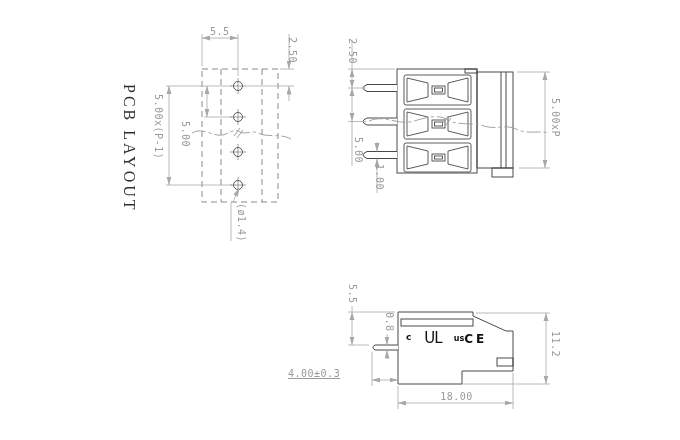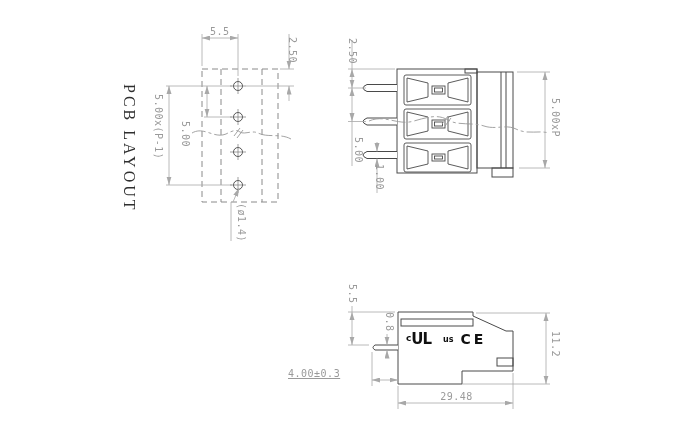--- a/index.html
+++ b/index.html
@@ -9,23 +9,23 @@
   .dim{position:absolute;font-size:10px;color:#9a9a9a;letter-spacing:.5px;white-space:nowrap;
        font-family:"DejaVu Sans Mono", monospace;}
   .rot{transform-origin:0 0;transform:rotate(90deg);}
   .viewtitle{position:absolute;font-family:"Liberation Serif", serif;font-size:16px;
        letter-spacing:3px;color:#2f2f2f;white-space:nowrap;transform-origin:0 0;
        transform:rotate(90deg);}
   .center{text-align:center;}
   #cert{position:absolute;left:406px;top:331px;display:flex;align-items:center;
         color:#101010;font-family:"DejaVu Sans", sans-serif;}
   #cert .c{font-size:9px;font-weight:bold;align-self:flex-end;margin-bottom:4px;}
-  #cert .ul{font-size:15px;font-weight:700;letter-spacing:-1px;line-height:1;}
+  #cert .ul{font-size:15px;font-weight:400;letter-spacing:-1px;line-height:1;margin-left:13px;}
   #cert .us{font-size:8px;font-weight:bold;align-self:flex-end;margin-bottom:3px;padding-left:12px;}
-  #cert .ce{font-size:14px;font-weight:600;letter-spacing:3px;margin-left:7px;}
+  #cert .ce{font-size:12px;font-weight:600;letter-spacing:3px;}
 </style>
 </head>
 <body>
 
 <div id="canvas">
 
 <svg width="680" height="440" viewBox="0 0 680 440">
   <defs>
     <marker id="aE" markerWidth="9" markerHeight="6" refX="8.5" refY="2.5" orient="auto" markerUnits="userSpaceOnUse">
       <path d="M0,0 L8.5,2.5 L0,5 Z" fill="#a8a8a8"></path>
@@ -186,21 +186,21 @@
 
 <div class="dim rot" style="left:358px;top:38px;">2.50</div>
 <div class="dim rot" style="left:364px;top:137px;">5.00</div>
 <div class="dim rot" style="left:385px;top:164px;">1.00</div>
 <div class="dim rot" style="left:561px;top:98px;">5.00xP</div>
 
 <div class="dim rot" style="left:358px;top:284px;">5.5</div>
 <div class="dim rot" style="left:395px;top:312px;">0.8</div>
 <div class="dim" style="left:288px;top:368px;text-decoration:underline;">4.00±0.3</div>
 <div class="dim rot" style="left:561px;top:331px;">11.2</div>
-<div class="dim center" style="left:430px;top:391px;width:53px;">29.48</div>
+<div class="dim center" style="left:430px;top:391px;width:53px;">18.00</div>
 
 <div id="cert">
   <span class="c">c</span>
   <span class="ul">UL</span>
   <span class="us">us</span>
   <span class="ce">CE</span>
 </div>
 
 </div>
 

